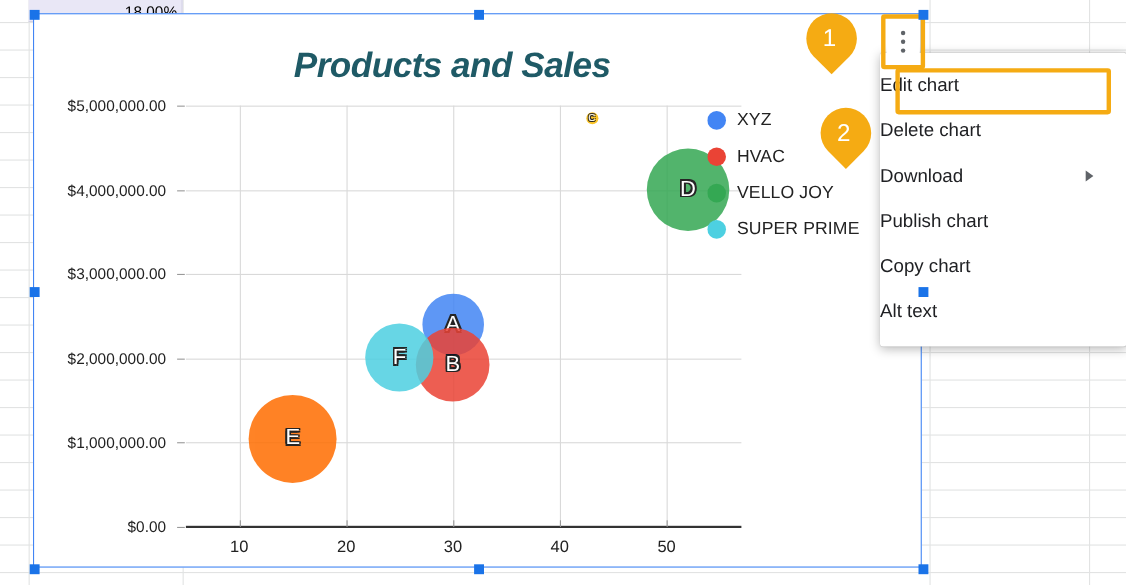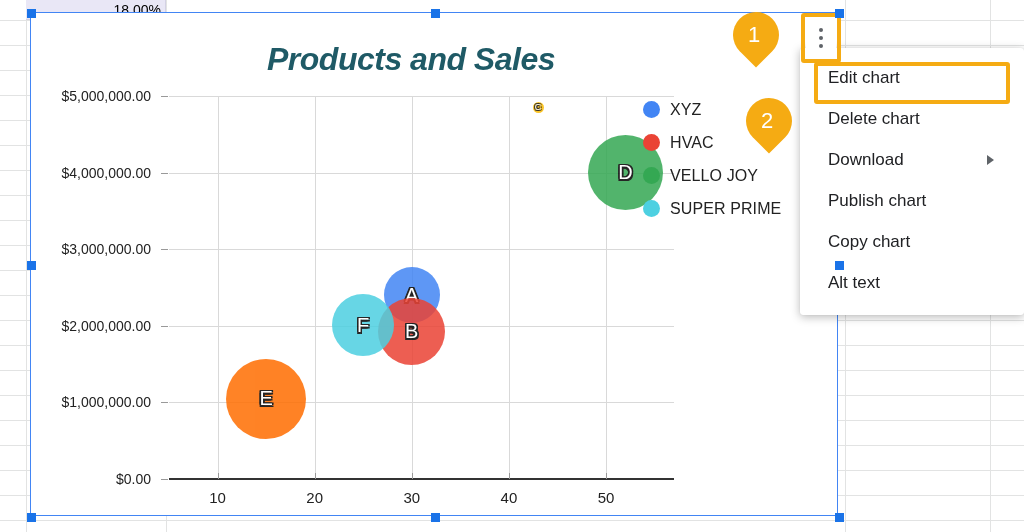--- a/index.html
+++ b/index.html
@@ -231,21 +231,20 @@
     border-radius: 3px;
     box-shadow: 0 2px 10px rgba(0,0,0,0.28), 0 0 1px rgba(0,0,0,0.15);
     padding: 9px 0 12px 0;
     z-index: 25;
     box-sizing: border-box;
   }
   .menu-item {
     height: 41px;
     display: flex;
     align-items: center;
-    padding-left: 28px;
     padding-right: 18px;
     font-size: 17px;
     color: #202124;
     white-space: nowrap;
     position: relative;
     box-sizing: border-box;
   }
   .menu-arrow {
     position: absolute;
     right: 30px;

